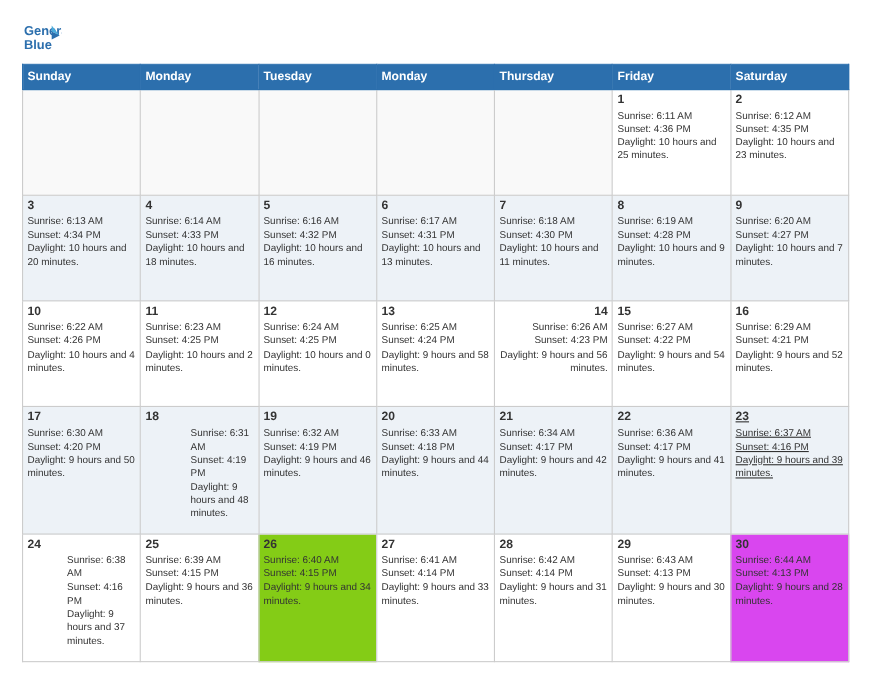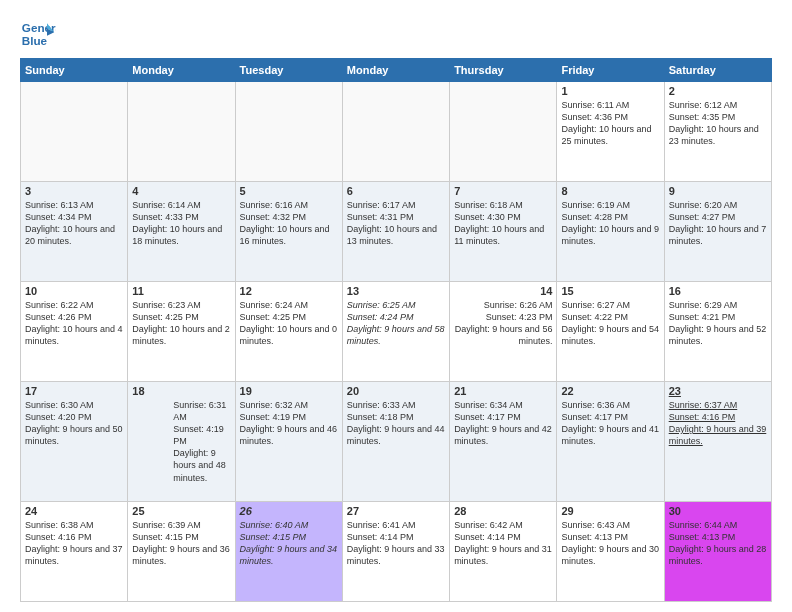--- a/index.html
+++ b/index.html
@@ -200,21 +200,21 @@
 Daylight: 10 hours and 2 minutes.</div>
           </td>
           <td style="background: rgb(255, 255, 255);">
             <span class="day-num">12</span>
             <div class="day-detail" style="white-space: pre-line;">Sunrise: 6:24 AM
 Sunset: 4:25 PM
 Daylight: 10 hours and 0 minutes.</div>
           </td>
           <td style="background: rgb(255, 255, 255);">
             <span class="day-num">13</span>
-            <div class="day-detail" style="white-space: pre-line; font-style: italic;">Sunrise: 6:25 AM
+            <div class="day-detail" style="white-space: pre-line;">Sunrise: 6:25 AM
 Sunset: 4:24 PM
 Daylight: 9 hours and 58 minutes.</div>
           </td>
           <td style="background: rgb(255, 255, 255); text-align: right;">
             <span class="day-num">14</span>
             <div class="day-detail" style="white-space: pre-line;">Sunrise: 6:26 AM
 Sunset: 4:23 PM
 Daylight: 9 hours and 56 minutes.</div>
           </td>
           <td style="background: rgb(255, 255, 255);">
@@ -270,31 +270,31 @@
           <td style="background: rgb(237, 242, 247); text-decoration: underline;">
             <span class="day-num">23</span>
             <div class="day-detail" style="white-space: pre-line;">Sunrise: 6:37 AM
 Sunset: 4:16 PM
 Daylight: 9 hours and 39 minutes.</div>
           </td>
         </tr>
         <tr>
           <td style="background: rgb(255, 255, 255);">
             <span class="day-num">24</span>
-            <div class="day-detail" style="white-space: pre-line;">Sunrise: 6:38 AM
+            <div class="day-detail" style="white-space: pre-line; margin-left: 36px;">Sunrise: 6:38 AM
 Sunset: 4:16 PM
 Daylight: 9 hours and 37 minutes.</div>
           </td>
           <td style="background: rgb(255, 255, 255);">
             <span class="day-num">25</span>
             <div class="day-detail" style="white-space: pre-line;">Sunrise: 6:39 AM
 Sunset: 4:15 PM
 Daylight: 9 hours and 36 minutes.</div>
           </td>
-          <td style="background: #c4b5fd; font-style: italic;">
+          <td style="background: #84cc16;">
             <span class="day-num">26</span>
             <div class="day-detail" style="white-space: pre-line;">Sunrise: 6:40 AM
 Sunset: 4:15 PM
 Daylight: 9 hours and 34 minutes.</div>
           </td>
           <td style="background: rgb(255, 255, 255);">
             <span class="day-num">27</span>
             <div class="day-detail" style="white-space: pre-line;">Sunrise: 6:41 AM
 Sunset: 4:14 PM
 Daylight: 9 hours and 33 minutes.</div>

